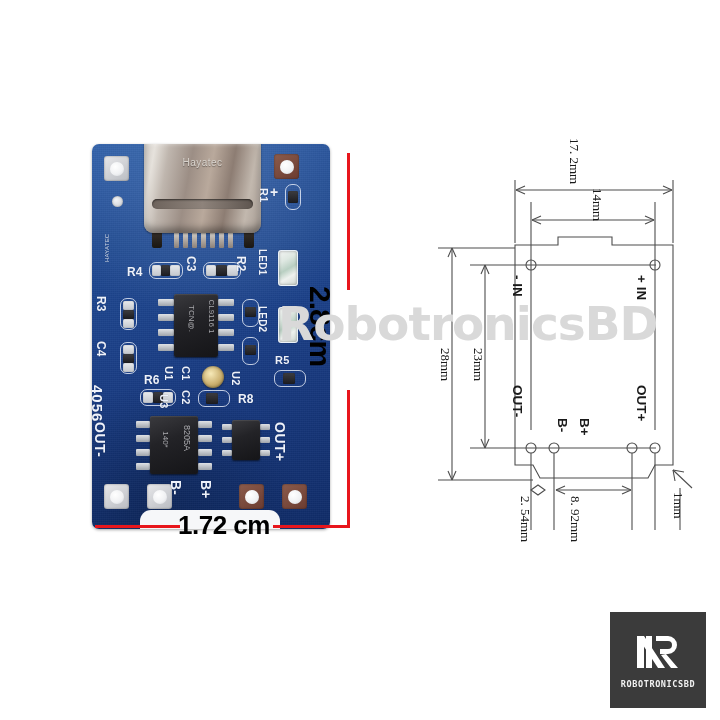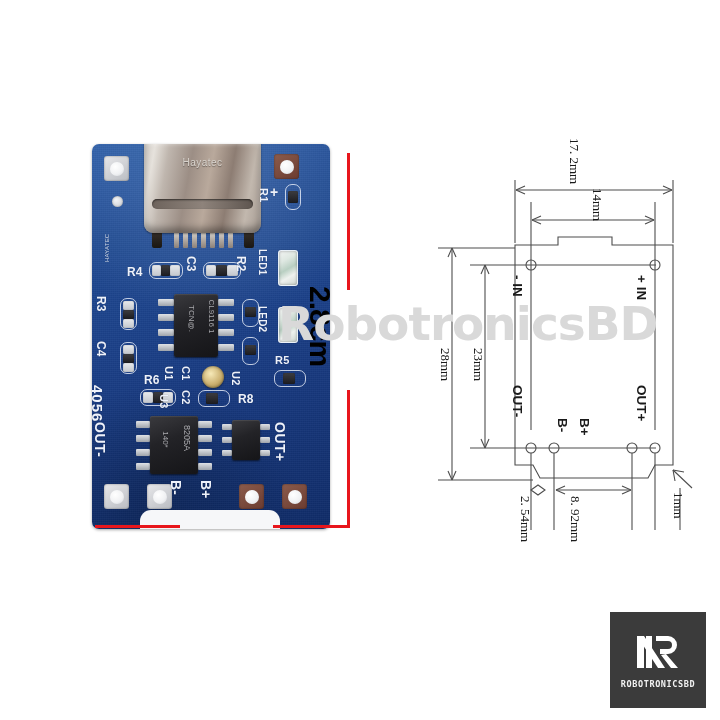--- a/index.html
+++ b/index.html
@@ -400,20 +400,21 @@
       <div class="pcb-notch"></div>
     </div>
   </div>
 
   <div class="dimred" style="left:347px; top:153px; width:3px; height:137px;"></div>
   <div class="dimred" style="left:347px; top:390px; width:3px; height:135px;"></div>
   <div class="dimlabel" style="left:337px; top:286px; font-size:30px; transform:rotate(90deg); transform-origin:left top; letter-spacing:-1px;">2.8cm</div>
 
   <div class="dimred" style="left:95px; top:525px; width:85px; height:3px;"></div>
   <div class="dimred" style="left:273px; top:525px; width:77px; height:3px;"></div>
+  <div class="dimlabel" style="left:178px; top:510px; font-size:26px; letter-spacing:-.5px;">1.72 cm</div>
 
   <div id="watermark">RobotronicsBD</div>
 
   <div id="drawing">
     <svg width="290" height="400" viewBox="0 0 290 400">
       <g stroke="#4d4d4d" fill="none" stroke-width="1.1">
 
         <path d="M 85 115
                  L 128 115 L 128 107 L 182 107 L 182 115 L 243 115
                  L 243 335

